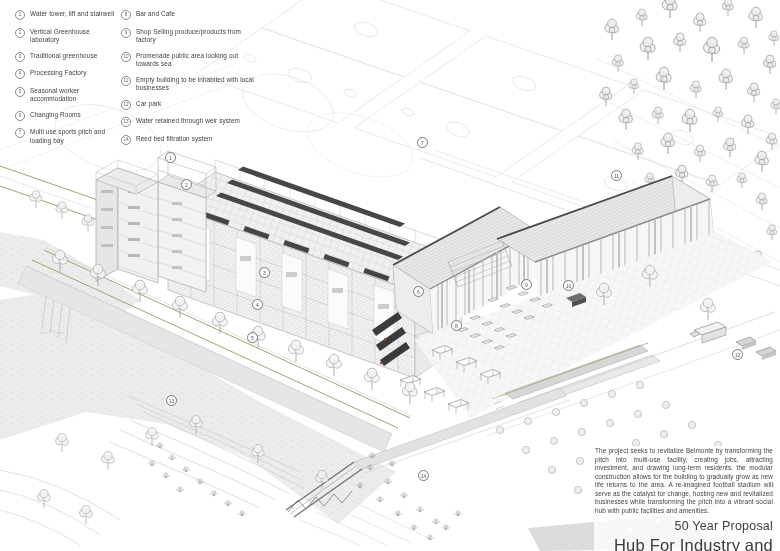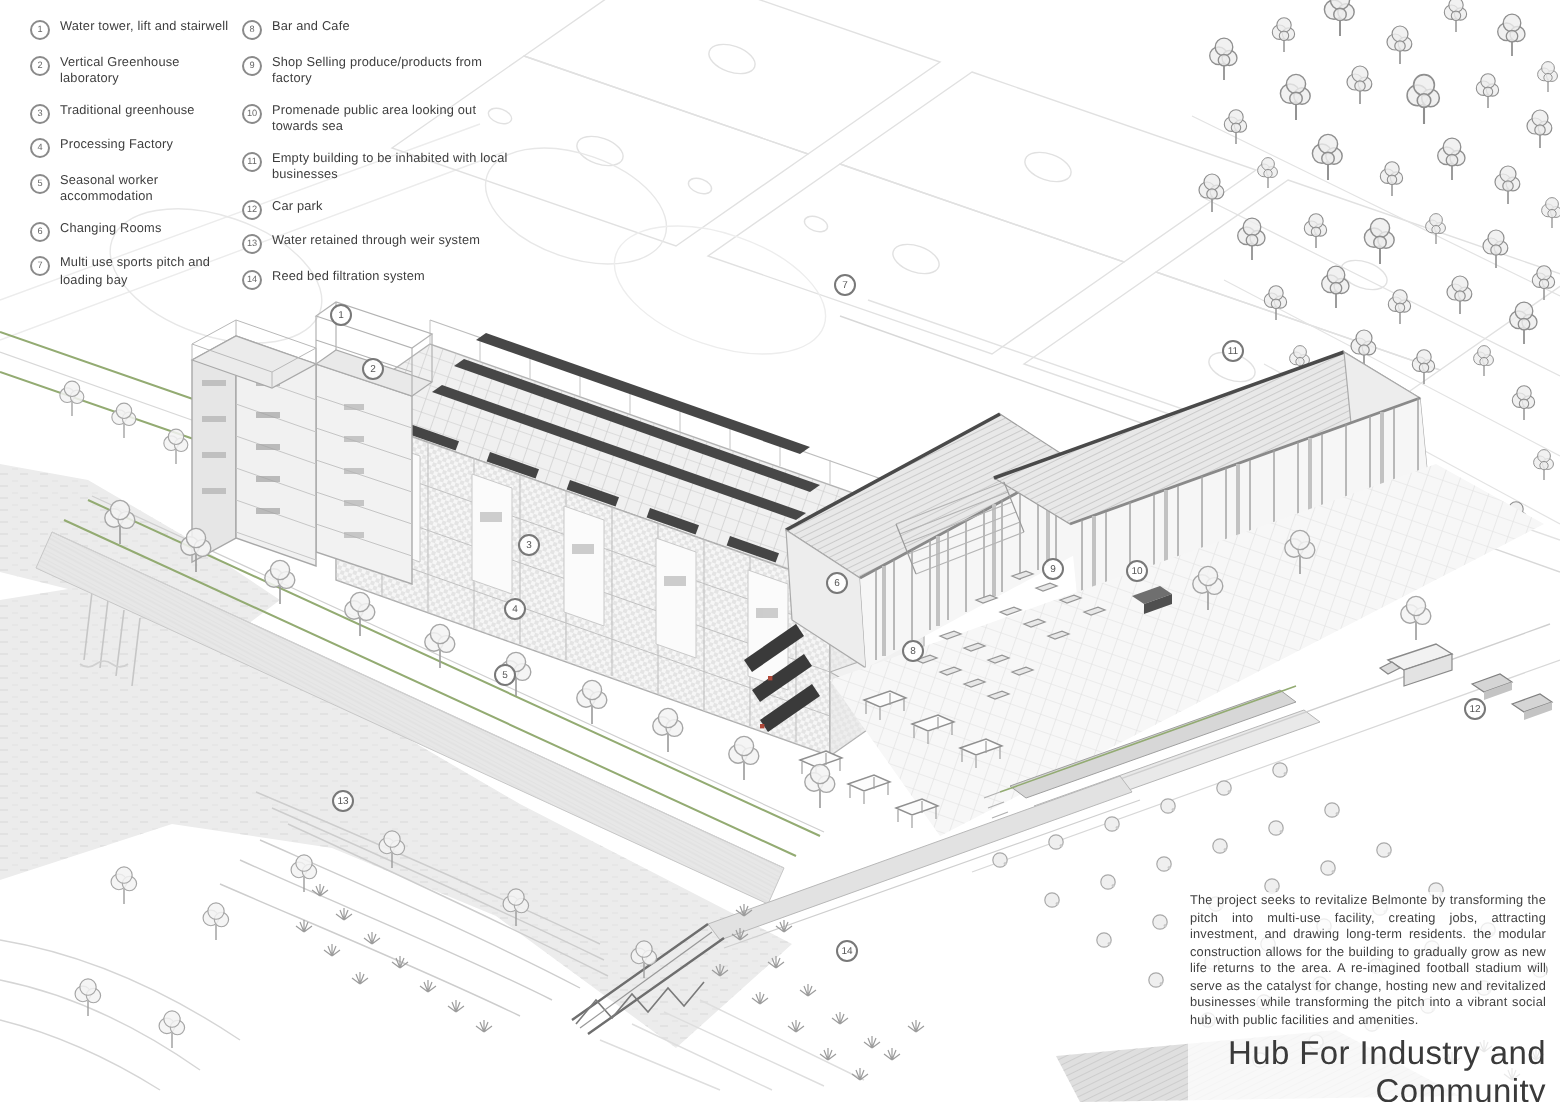--- a/index.html
+++ b/index.html
@@ -576,16 +576,17 @@
       <div class="marker" style="left: 526px; top: 284px;">9</div>
       <div class="marker" style="left: 568px; top: 285px;">10</div>
       <div class="marker" style="left: 616px; top: 175px;">11</div>
       <div class="marker" style="left: 737px; top: 354px;">12</div>
       <div class="marker" style="left: 171px; top: 400px;">13</div>
       <div class="marker" style="left: 423px; top: 475px;">14</div>
     </div>
 
 <div class="titleblock">
   <div class="descr">The project seeks to revitalize Belmonte by transforming the pitch into multi-use facility, creating jobs, attracting investment, and drawing long-term residents. the modular construction allows for the building to gradually grow as new life returns to the area. A re-imagined football stadium will serve as the catalyst for change, hosting new and revitalized businesses while transforming the pitch into a vibrant social hub with public facilities and amenities.</div>
+  <div class="subtitle">50 Year Proposal</div>
   <div class="maintitle">Hub For Industry and Community</div>
 </div>
 
 </div>
 
 </body></html>

